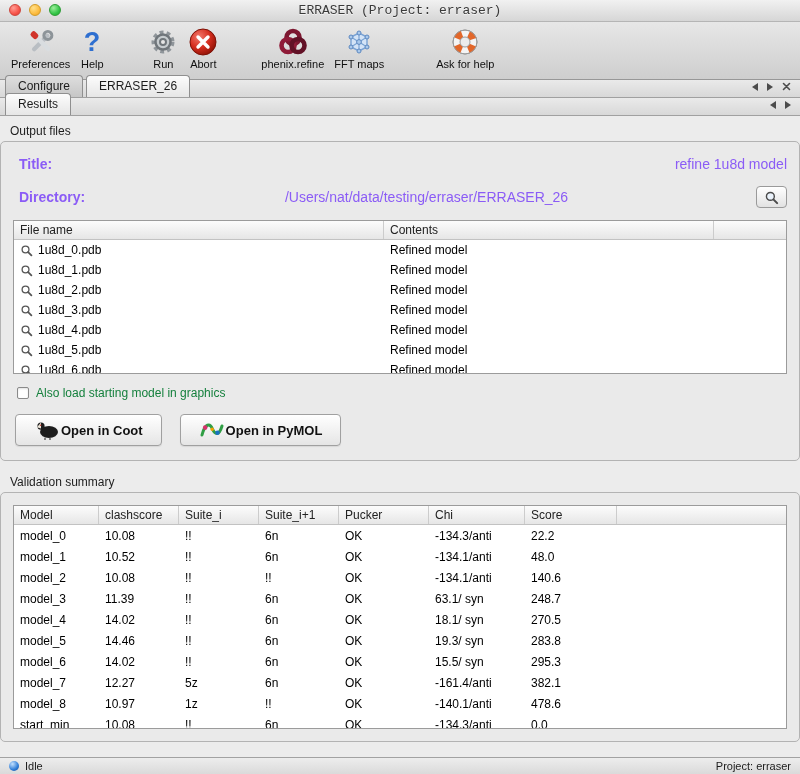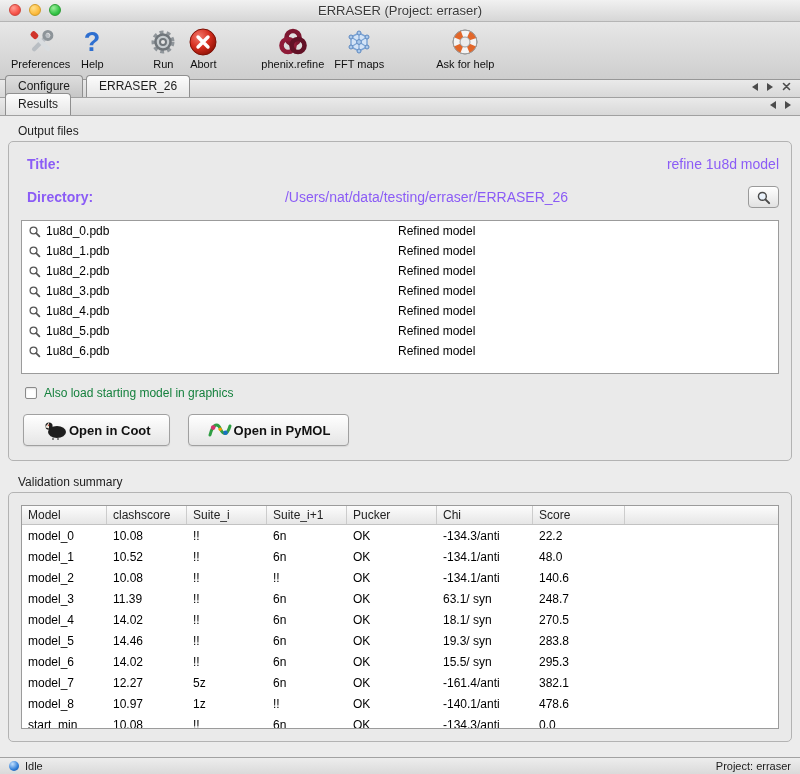--- a/index.html
+++ b/index.html
@@ -2,21 +2,21 @@
 <html><head>
 <meta charset="utf-8">
 <style>
   * { margin:0; padding:0; box-sizing:border-box; }
   html,body { width:800px; height:774px; overflow:hidden; }
   body { font-family:"Liberation Sans","DejaVu Sans",sans-serif; background:#ececec; }
   .window { width:800px; height:774px; display:flex; flex-direction:column; background:#ececec; }
 
   
   .titlebar { height:22px; flex:0 0 auto; background:linear-gradient(#f1f1f1,#d6d6d6); position:relative;
-              display:flex; align-items:center; justify-content:center; border-bottom:1px solid #b5b5b5; }
+              display:flex; align-items:center; justify-content:center; border-bottom:1px solid #b5b5b5;font-family:Liberation Mono, monospace; }
   .title { font-size:13px; color:#3a3a3a; text-shadow:0 1px 0 rgba(255,255,255,.6); }
   .traffic { position:absolute; left:9px; top:4px; display:flex; gap:8px; }
   .light { width:12px; height:12px; border-radius:50%; }
   .light.close { background:radial-gradient(circle at 35% 30%, #ff9d94, #f75349 60%, #d83a30); border:1px solid #ce453c; }
   .light.min   { background:radial-gradient(circle at 35% 30%, #ffe089, #fdbc40 60%, #e8a123); border:1px solid #d29b27; }
   .light.zoom  { background:radial-gradient(circle at 35% 30%, #9dee9b, #35c649 60%, #1fa82f); border:1px solid #2c9e35; }
 
   
   .toolbar { height:58px; flex:0 0 auto; background:linear-gradient(#e7e7e7,#cecece); border-bottom:1px solid #979797;
              display:flex; align-items:flex-start; padding:2px 6px 0; }
@@ -31,21 +31,21 @@
   .tabstrip { height:18px; flex:0 0 auto; background:linear-gradient(#eaeaea,#d8d8d8); border-bottom:1px solid #a0a0a0;
               display:flex; align-items:flex-end; padding:0 5px; }
   .tab { font-size:12px; color:#1c1c1c; padding:3px 12px 4px; border:1px solid #8f8f8f; border-bottom:none;
          border-radius:4px 4px 0 0; background:linear-gradient(#dedede,#c6c6c6); margin-right:3px; }
   .tab.active { background:linear-gradient(#fcfcfc,#e6e6e6); }
   .strip-arrows { margin-left:auto; display:flex; align-items:center; gap:9px; padding:0 4px 6px 0; }
   .tri-l { width:0; height:0; border-top:4px solid transparent; border-bottom:4px solid transparent; border-right:6px solid #4c4c4c; }
   .tri-r { width:0; height:0; border-top:4px solid transparent; border-bottom:4px solid transparent; border-left:6px solid #4c4c4c; }
 
   
-  .content { flex:1 1 auto; padding:4px 8px 0; overflow:hidden; }
+  .content { flex:1 1 auto; padding:4px 0 0; overflow:hidden; }
   .grouplabel { font-size:12px; color:#1e1e1e; margin:4px 0 3px 10px; }
   .grouplabel.second { margin-top:14px; }
   .groupbox { border:1px solid #b3b3b3; border-radius:5px; padding:12px; background:#eaeaea; }
 
   .formrow { display:flex; align-items:center; font-size:14px; color:#8b5cf6;justify-content:space-between; }
   .formrow.titlerow { margin:2px 0 14px 6px; }
   .formrow.dirrow { margin:0 0 0 6px; }
   .formlabel { font-weight:bold; width:92px; flex:0 0 auto; }
   .formvalue { white-space:nowrap; }
   .browse-btn { margin-left:14px; width:31px; height:22px; border:1px solid #9a9a9a; border-radius:4px;
@@ -231,20 +231,25 @@
         <div class="formvalue">/Users/nat/data/testing/erraser/ERRASER_26</div>
         <div class="browse-btn">
           <svg width="15" height="15" viewBox="0 0 16 16">
             <circle cx="6.8" cy="6.8" r="4.2" fill="#eaf2fb" stroke="#4b4b4b" stroke-width="1.5"></circle>
             <line x1="10" y1="10" x2="14" y2="14" stroke="#4b4b4b" stroke-width="2.2" stroke-linecap="round"></line>
           </svg>
         </div>
       </div>
 
       <div class="datatable filetable">
+        <div class="thead">
+          <div class="th c-name">File name</div>
+          <div class="th c-cont">Contents</div>
+          <div class="th fill"></div>
+        </div>
         <div class="tbody">
 
             <div class="trow">
               <div class="td c-name">
                 <svg width="13" height="13" viewBox="0 0 16 16">
                   <circle cx="6.8" cy="6.8" r="4.2" fill="#ffffff" stroke="#555555" stroke-width="1.6"></circle>
                   <line x1="10" y1="10" x2="14" y2="14" stroke="#555555" stroke-width="2.2" stroke-linecap="round"></line>
                 </svg>
                 <span>1u8d_0.pdb</span>
               </div>

